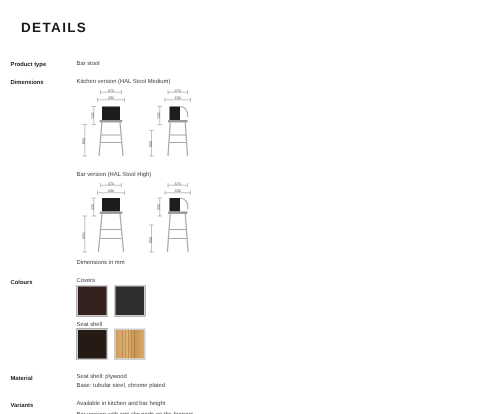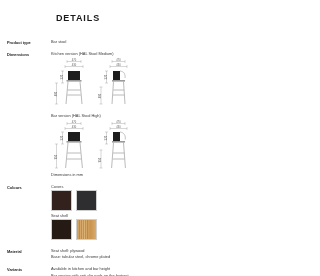--- a/index.html
+++ b/index.html
@@ -10,21 +10,20 @@
   body {
     width: 142px; height: 276px;
     font-family: "Liberation Sans", sans-serif;
     color: #2b2b2b;
     overflow: hidden;
     position: relative;
   }
   .page { width: 142px; height: 276px; position: relative; padding: 0; }
 
   .title {
-    text-align: center;
     font-size: 9px;
     font-weight: bold;
     letter-spacing: 0.9px;
     color: #1a1a1a;
     margin: 13px 0 0 0;
     padding-left: 14px;
   }
 
   .rows { margin-top: 16px; padding: 0 4px 0 7px; }
   .row { display: flex; align-items: flex-start; margin-bottom: 6px; }

